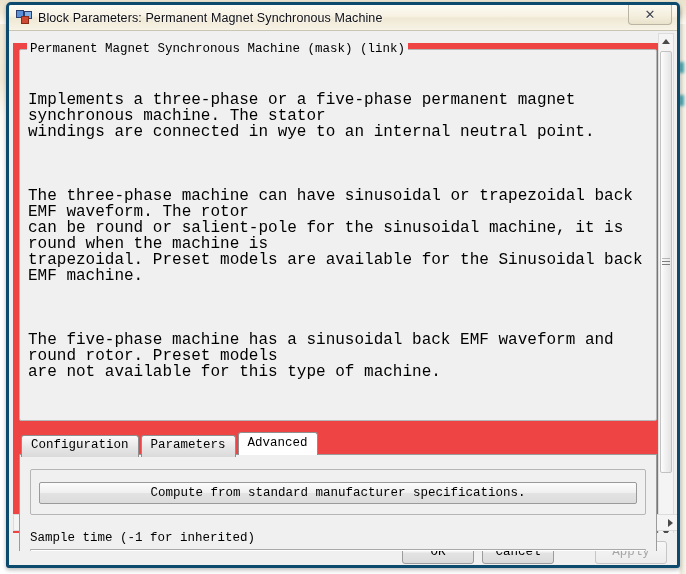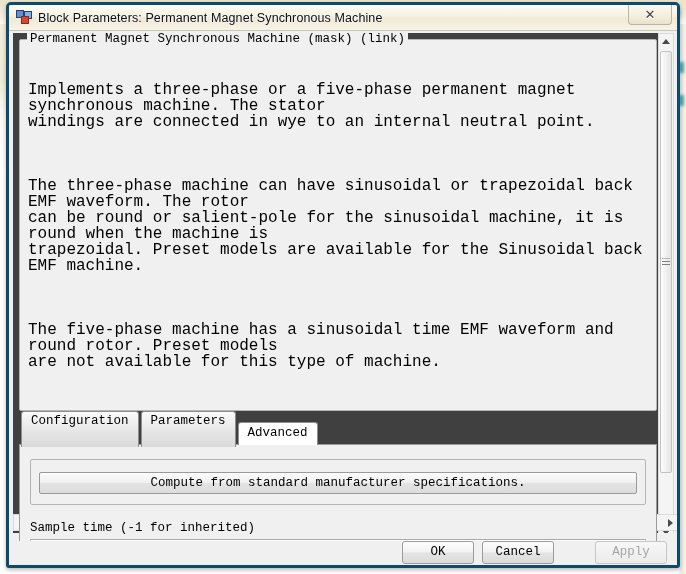--- a/index.html
+++ b/index.html
@@ -125,24 +125,24 @@
   
   .client {
     position: relative;
     height: 540px;
     background: #f0f0f0;
   }
 
   
   .content-scroll {
     position: absolute;
-    left: 4px; top: 2px;
+    left: 4px; top: 12px;
     width: 650px;
     height: 508px;
-    background: #404040;
+    background: #ef4444;
     overflow: hidden;
   }
 
   
   .desc-group {
     position: relative;
     margin: 6px 6px 0 6px;
     border: 1px solid #b5b5b5;
     border-radius: 2px;
     padding: 10px 8px 6px 8px;
@@ -176,21 +176,21 @@
     height: 22px;
     display: flex;
     align-items: flex-end;
     z-index: 3;
   }
   .tab {
     font-family: "Liberation Mono", monospace;
     font-size: 12.5px;
     color: #000;
     box-sizing: border-box;
-    height: 36px;
+    height: 22px;
     line-height: 18px;
     padding: 0 9px;
     border: 1px solid #8e8e8e;
     border-bottom: none;
     border-radius: 3px 3px 0 0;
     background: linear-gradient(180deg,#fafafa 0%, #e6e6e6 55%, #dadada 100%);
     margin-right: 2px;
     cursor: pointer;
     position: relative;
     top: 2px;
@@ -440,21 +440,21 @@
       <div class="content-scroll">
 
         <div class="desc-group">
           <div class="desc-legend">Permanent Magnet Synchronous Machine (mask) (link)</div>
           <div class="desc-body">
             <div class="desc-para">Implements a three-phase or a five-phase permanent magnet synchronous machine. The stator
 windings are connected in wye to an internal neutral point.</div>
             <div class="desc-para">The three-phase machine can have sinusoidal or trapezoidal back EMF waveform. The rotor
 can be round or salient-pole for the sinusoidal machine, it is round when the machine is
 trapezoidal. Preset models are available for the Sinusoidal back EMF machine.</div>
-            <div class="desc-para">The five-phase machine has a sinusoidal time EMF waveform and round rotor. Preset models
+            <div class="desc-para">The five-phase machine has a sinusoidal back EMF waveform and round rotor. Preset models
 are not available for this type of machine.</div>
           </div>
         </div>
 
         <div class="tabstrip">
           <div class="tab">Configuration</div>
           <div class="tab">Parameters</div>
           <div class="tab active">Advanced</div>
         </div>
 

